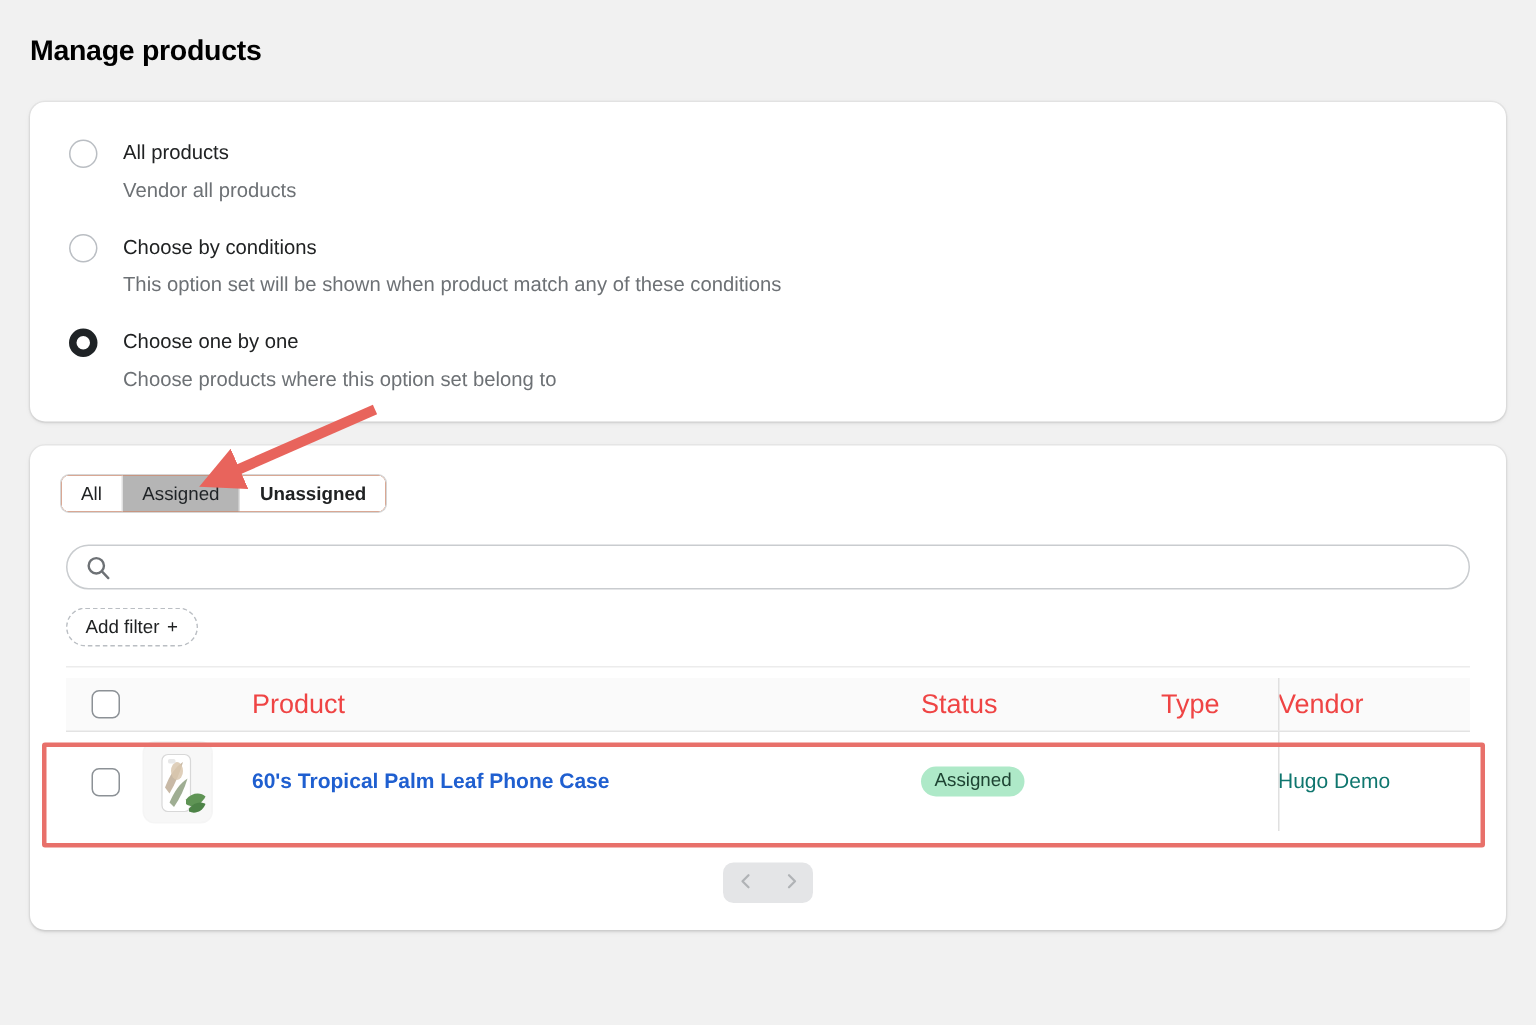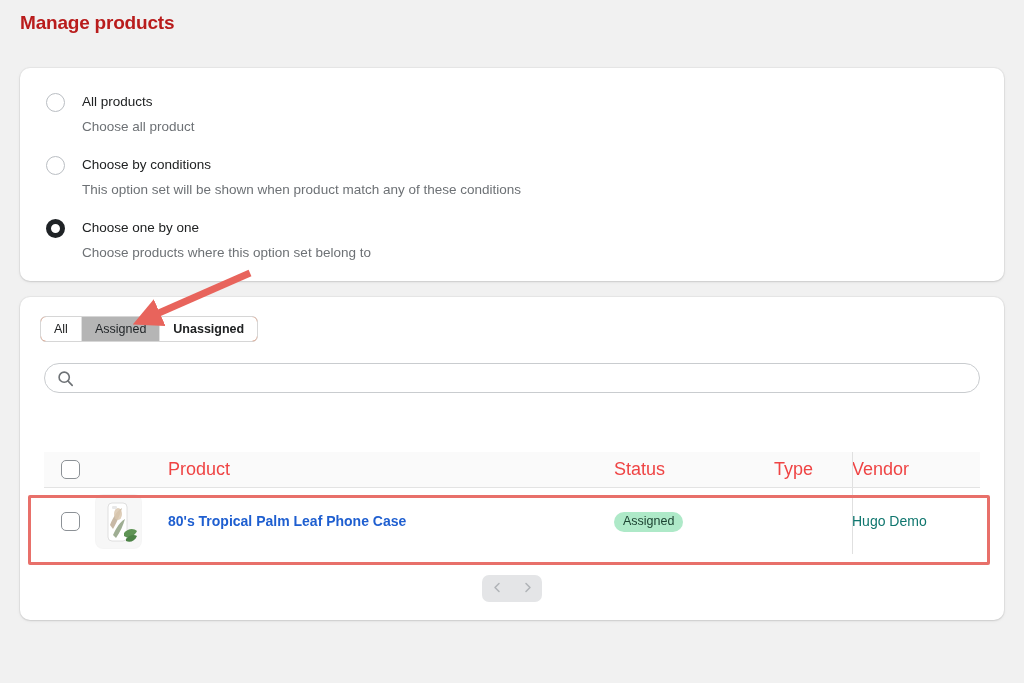--- a/index.html
+++ b/index.html
@@ -11,25 +11,25 @@
     font-family: "Liberation Sans", sans-serif;
     color: #202223;
     overflow: hidden;
     position: relative;
   }
 
   
   .page-title {
     position: absolute;
     left: 20px;
-    top: 12px;
+    top: 24px;
     font-size: 19px;
     font-weight: bold;
     letter-spacing: -0.2px;
-    color: #b91c1c;
+    color: #000000;
   }
 
   
   .card {
     position: absolute;
     left: 20px;
     width: 984px;
     background: #ffffff;
     border-radius: 10px;
     box-shadow: 0 0 0 1px rgba(0,0,0,0.035), 0 1px 2px rgba(0,0,0,0.10), 0 1px 5px rgba(0,0,0,0.04);
@@ -288,21 +288,21 @@
 <body>
 
 <div class="page-title">Manage products</div>
 
 <div class="card" id="options-card">
   <div class="option-list">
 
     <div class="option">
       <span class="radio"></span>
       <div class="option-label">All products</div>
-      <div class="option-desc">Choose all product</div>
+      <div class="option-desc">Vendor all products</div>
     </div>
 
     <div class="option">
       <span class="radio"></span>
       <div class="option-label">Choose by conditions</div>
       <div class="option-desc">This option set will be shown when product match any of these conditions</div>
     </div>
 
     <div class="option">
       <span class="radio checked"></span>
@@ -326,20 +326,26 @@
       <span class="search-icon-wrap">
         <svg width="17" height="17" viewBox="0 0 17 17" fill="none" stroke="currentColor" stroke-width="1.6">
           <circle cx="7.2" cy="7.2" r="5.1"></circle>
           <line x1="11.1" y1="11.1" x2="15.2" y2="15.4" stroke-linecap="round"></line>
         </svg>
       </span>
       <input class="search-input" type="text" placeholder="" style="">
     </div>
   </div>
 
+  <div class="filter-row">
+    <button class="add-filter">
+      <span>Add filter</span>
+      <span>+</span>
+    </button>
+  </div>
 
   <div class="table">
 
     <div class="thead">
       <div class="vdivider"></div>
       <div class="col-check">
         <span class="checkbox"></span>
       </div>
       <div class="col-thumb"></div>
       <div class="col-product th">Product</div>
@@ -368,21 +374,21 @@
 
             <path d="M28 38 C32 33 38 33 41 36 C38 42 32 44 28 41 Z" fill="#5f9455"></path>
             <path d="M30 44 C33 40 38 39 41 41 C39 46 34 48 30 46 Z" fill="#4d8347"></path>
 
             <rect x="16" y="11" width="5" height="3" rx="1.2" fill="#e8e8e8"></rect>
           </svg>
         </div>
       </div>
 
       <div class="col-product">
-        <a class="product-link">80's Tropical Palm Leaf Phone Case</a>
+        <a class="product-link">60's Tropical Palm Leaf Phone Case</a>
       </div>
 
       <div class="col-status">
         <span class="badge">Assigned</span>
       </div>
 
       <div class="col-type"></div>
 
       <div class="col-vendor">
         <span class="vendor-text">Hugo Demo</span>

